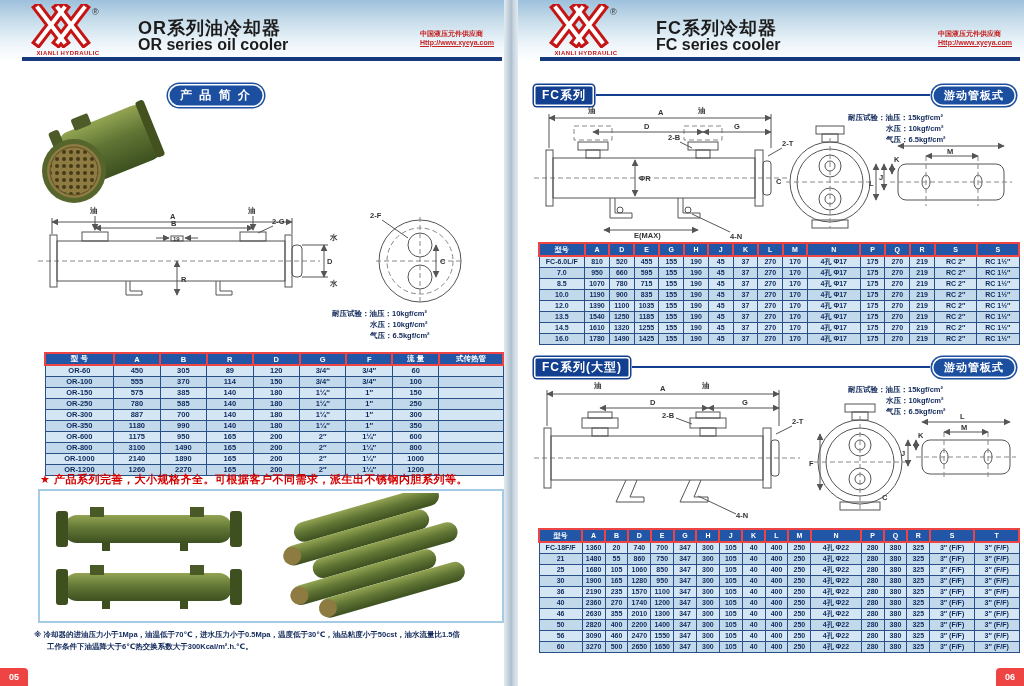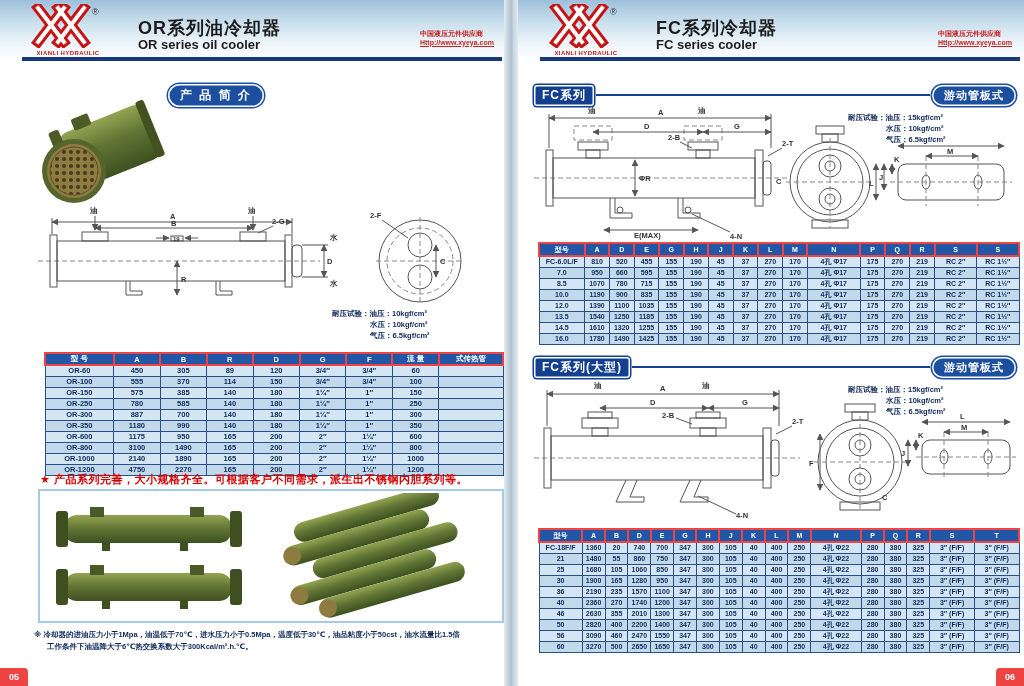--- a/index.html
+++ b/index.html
@@ -12,21 +12,21 @@
             background:linear-gradient(90deg,#e3ebf1 0%,#aebfcc 45%,#c9d6e0 60%,#eef3f7 100%); }
 
   
   .hdr { position:absolute; top:0; left:0; right:0; height:62px;
          background:linear-gradient(180deg,#9dc0dc 0%,#c3dae9 30%,#edf5fa 70%,#ffffff 100%); }
   .rule { position:absolute; top:57px; left:22px; right:4px; height:4px; background:#16397e; }
   .logo { position:absolute; top:4px; left:28px; width:80px; text-align:center; }
   .logoname { color:#c61414; font-size:6px; font-weight:bold; letter-spacing:.4px; margin-top:-2px; }
   .titles { position:absolute; top:18px; left:138px; }
   .t-cn { font-size:18px; font-weight:bold; color:#1c1c1c; letter-spacing:1px; line-height:20px; }
-  .t-en { font-size:13px; font-weight:bold; color:#1c1c1c; line-height:14px; }
+  .t-en { font-size:16px; font-weight:bold; color:#1c1c1c; line-height:14px; }
   .supplier { position:absolute; top:30px; right:12px; text-align:left; color:#c62222;
               font-size:7px; font-weight:bold; line-height:8.5px; }
   .supplier .url { text-decoration:underline; }
 
   
   .pill { display:inline-block; background:#1d4fa0; color:#fff; font-size:12px; font-weight:bold;
           letter-spacing:2px; padding:3px 12px; border-radius:13px;
           box-shadow:inset 0 0 0 1.5px #fff, 0 0 0 1.5px #1d4fa0; }
   .rect-badge { display:inline-block; background:#123f8f; color:#fff; font-size:12px; font-weight:bold;
           letter-spacing:1px; padding:2px 8px; border-radius:3px;
@@ -302,21 +302,21 @@
               <td>1890</td>
               <td>165</td>
               <td>200</td>
               <td>2″</td>
               <td>1¼″</td>
               <td>1000</td>
               <td></td>
             </tr>
             <tr>
               <td>OR-1200</td>
-              <td>4750</td>
+              <td>1260</td>
               <td>2270</td>
               <td>165</td>
               <td>200</td>
               <td>2″</td>
               <td>1¼″</td>
               <td>1200</td>
               <td></td>
             </tr>
           </tbody>
         </table>

